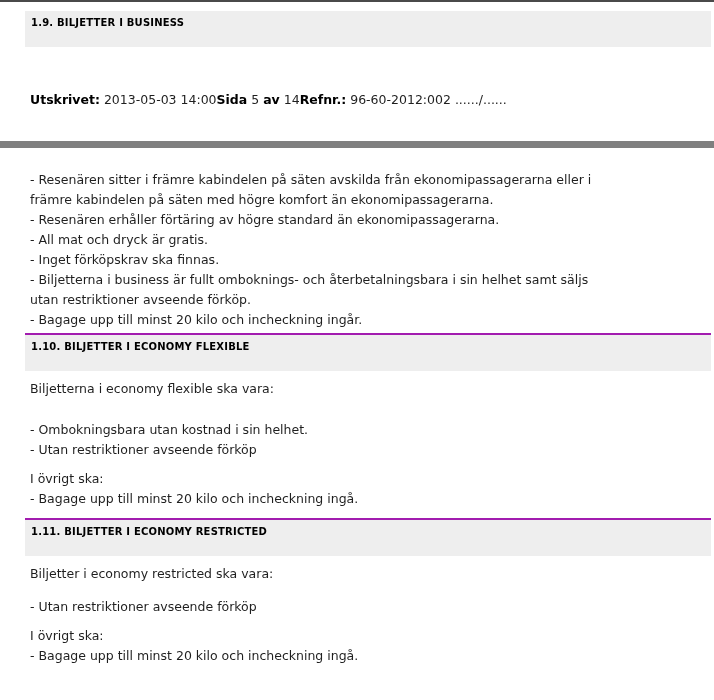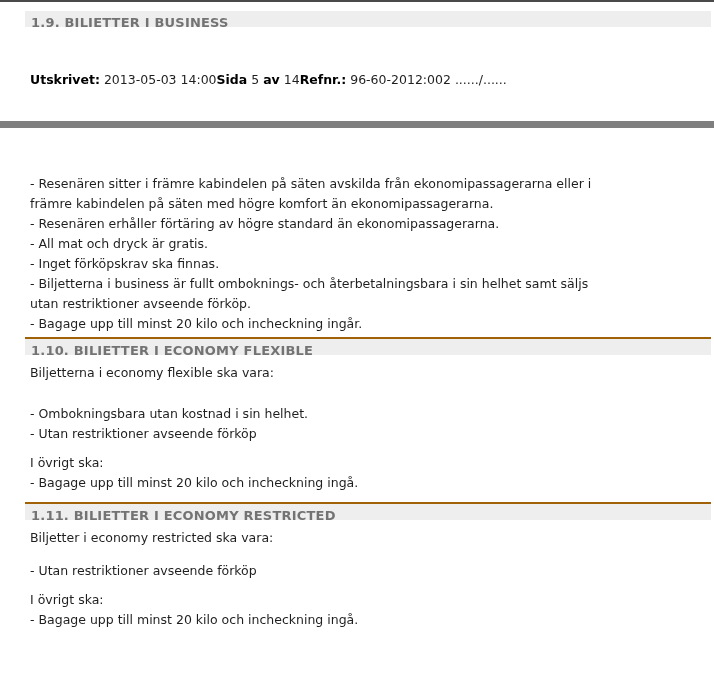--- a/index.html
+++ b/index.html
@@ -14,28 +14,28 @@
   }
   .page { width: 714px; height: 700px; position: relative; overflow: hidden; }
 
   .top-rule {
     height: 2px; background: #4a4a4a; width: 714px;
   }
 
   .section-heading {
     margin: 9px 3px 0 25px;
     background: #eeeeee;
-    height: 16px; line-height: 24px;
+    height: 36px; line-height: 24px;
     padding-left: 6px;
-    font-size: 13px; font-weight: bold; color: #737373;
+    font-size: 10px; font-weight: bold; color: #000000;
     letter-spacing: 0.2px;
     white-space: nowrap; overflow: hidden;
   }
   .section-heading.ruled {
-    border-top: 2px solid #a16207;
+    border-top: 2px solid #a21caf;
   }
   .sh-1-10 { margin-top: 3px; }
   .sh-1-11 { }
 
   .intro {
     margin: 8px 20px 0 30px;
     white-space: nowrap; overflow: hidden;
   }
 
   .print-meta {
@@ -48,21 +48,21 @@
 
   .page-break {
     margin-top: 31px;
     height: 7px; width: 714px;
     background: #7f7f7f;
   }
 
   .body-lines { padding: 0 20px 0 30px; }
   .body-lines .line { white-space: nowrap; overflow: hidden; min-height: 20px; }
 
-  .bl-1-9   { margin-top: 46px; }
+  .bl-1-9   { margin-top: 22px; }
   .bl-first { margin-top: 21px; }
   .bl-extra { margin-top: 9px;  }
   .bl-1-11-first { margin-top: 13px; }
 </style>
 </head>
 <body>
 
 <div class="page">
 
   <div class="top-rule"></div>

